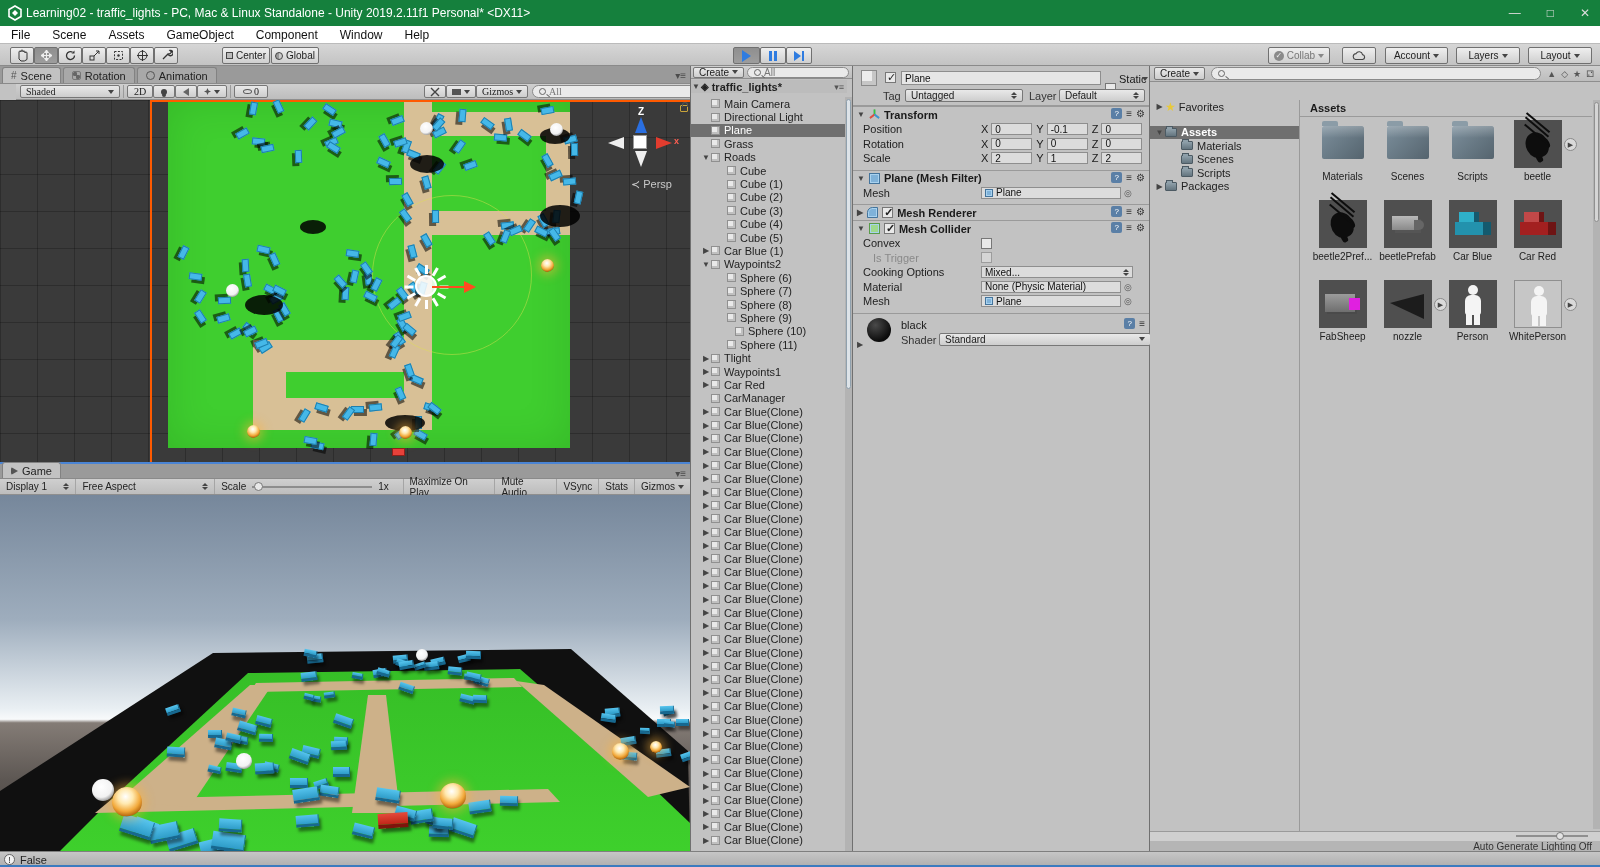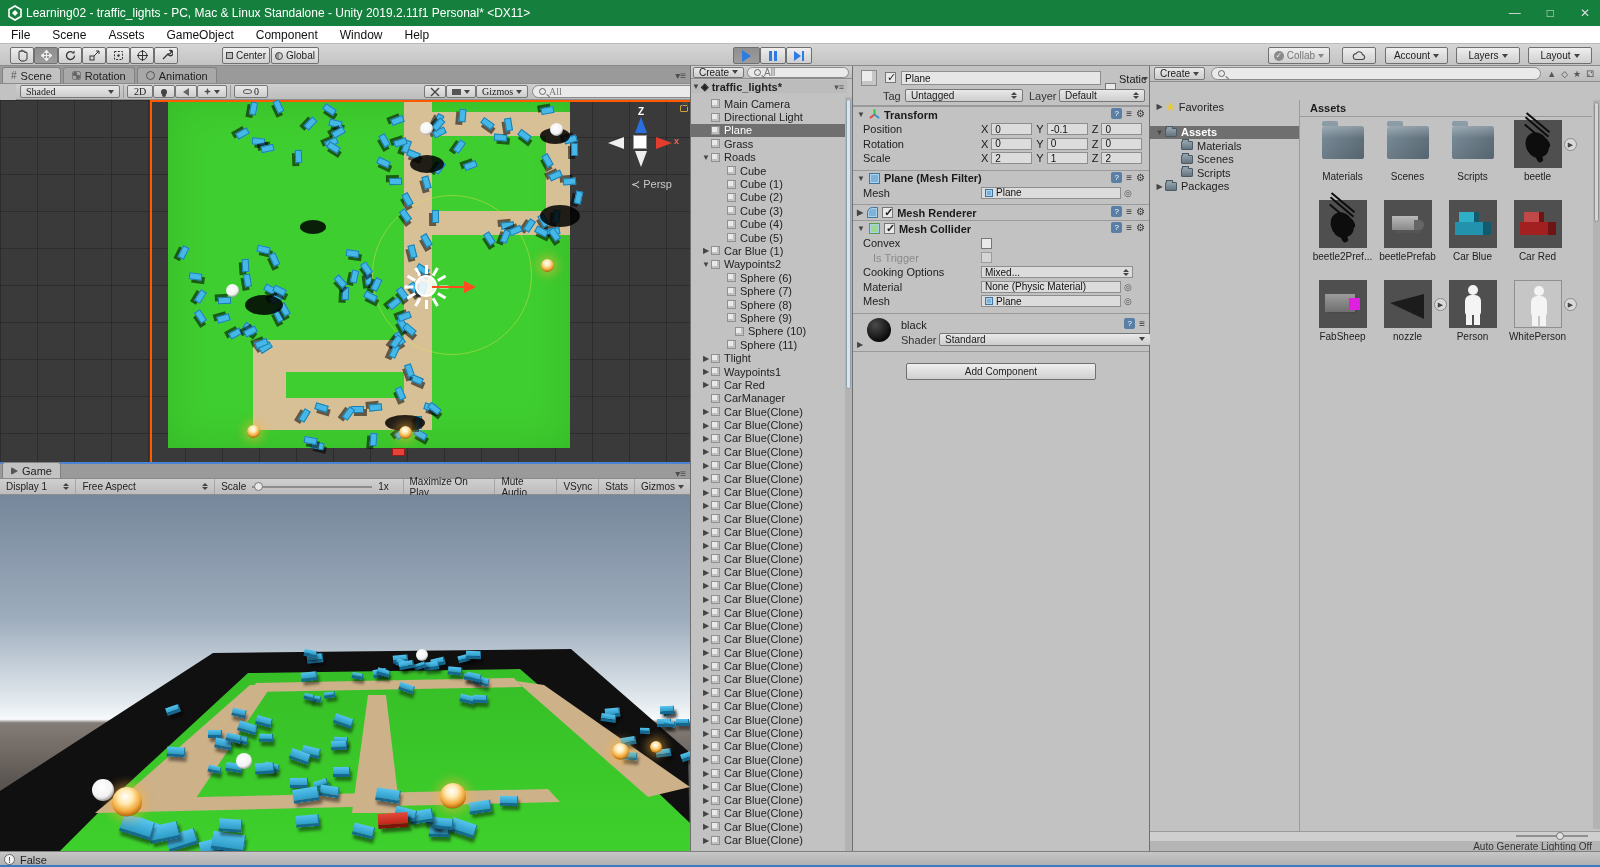--- a/index.html
+++ b/index.html
@@ -1098,25 +1098,20 @@
     <div class="mini-dd abs" style="left:86px;top:19px;width:212px;justify-content:space-between;">
       <span>Standard</span>
         <span class="ddarrow"></span>
     </div>
     <span class="abs arr" style="left:4px;top:26px;font-size:8px;color:#444;">▶</span>
     <span class="hdr-icons" style="top:4px;">
         <span class="help-ico">?</span>
         <span class="preset-ico">≡</span>
       </span>
   </div>
-  <div style="border-top:1px solid #9a9a9a;height:40px;display:flex;align-items:center;justify-content:center;">
-    <div class="tbtn" style="position:static;width:190px;height:17px;">
-      <span>Add Component</span>
-    </div>
-  </div>
 </div>
 
 <div class="tabstrip" style="left:1150px;top:66px;width:450px;height:18px;">
   <div class="tab">
     <span style="font-size:9px;color:#555;">⨉</span>
     <span>Navigation</span>
   </div>
   <div class="tab active">
     <span class="folder-ico" style="margin-right:0;"></span>
     <span>Project</span>

